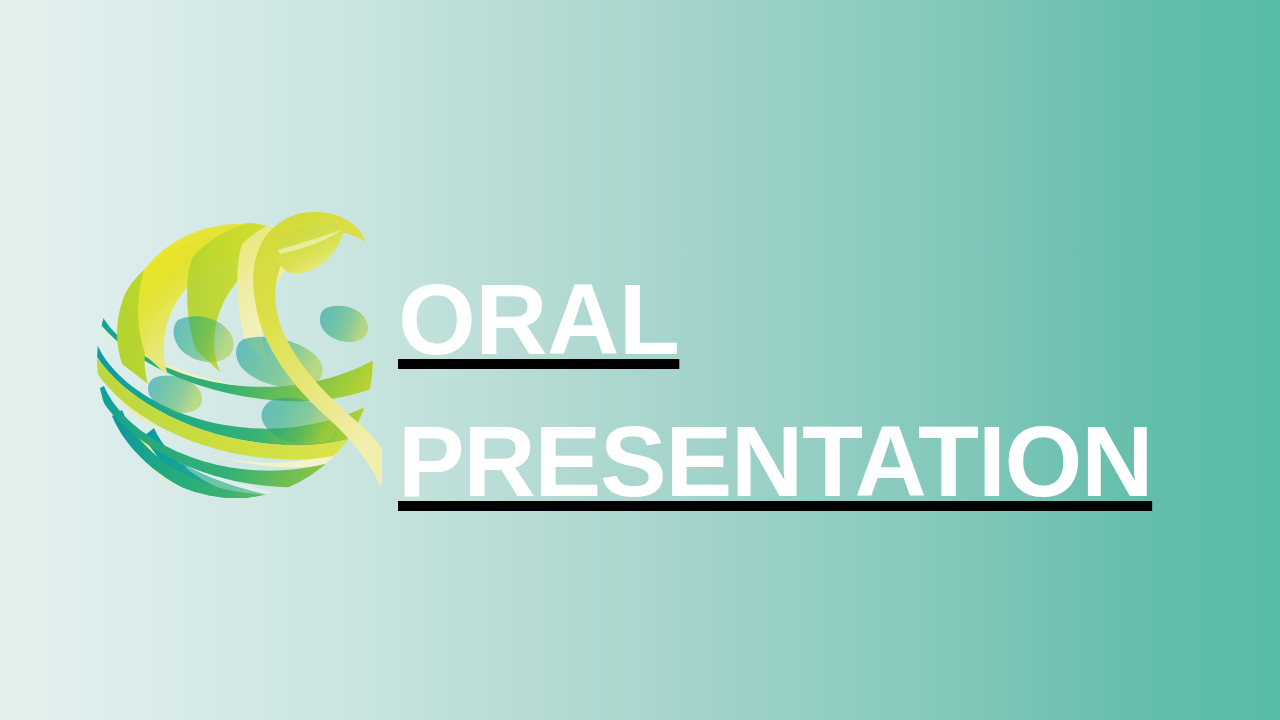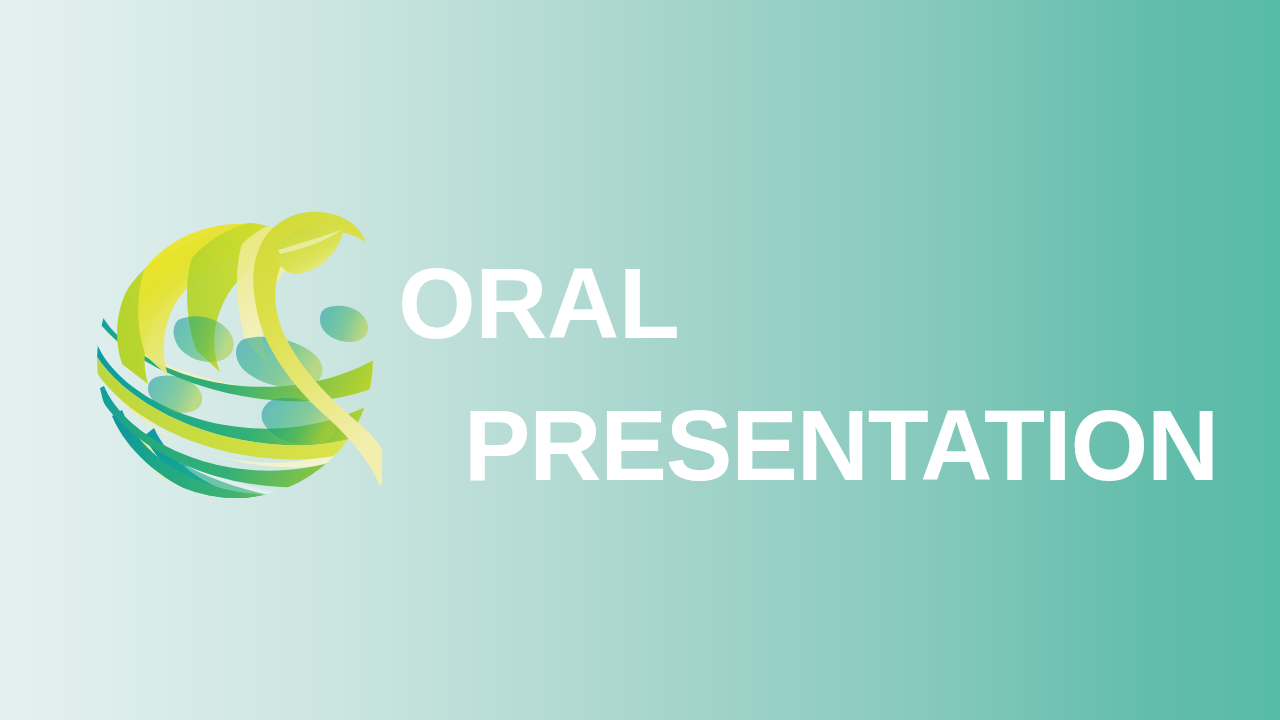--- a/index.html
+++ b/index.html
@@ -41,35 +41,35 @@
   #logo-wrap svg {
     display: block;
     width: 100%;
     height: 100%;
   }
 
   
   #headline {
     position: absolute;
     left: 398px;
-    top: 232px;
+    top: 248px;
     width: 820px;
+    text-decoration: underline;
   }
   .headline-line {
     color: #ffffff;
     font-family: "Liberation Sans", sans-serif;
     font-weight: bold;
     font-size: 100px;
     line-height: 142px;
     letter-spacing: -0.5px;
     white-space: nowrap;
   }
   #headline-line-2 {
     letter-spacing: -1.2px;
-    text-align: right;
   }
 </style>
 </head>
 <body>
 
 <div id="slide">
 
   <div id="logo-wrap">
     <svg viewBox="0 0 290 320" xmlns="http://www.w3.org/2000/svg" aria-hidden="true">
       <defs>

